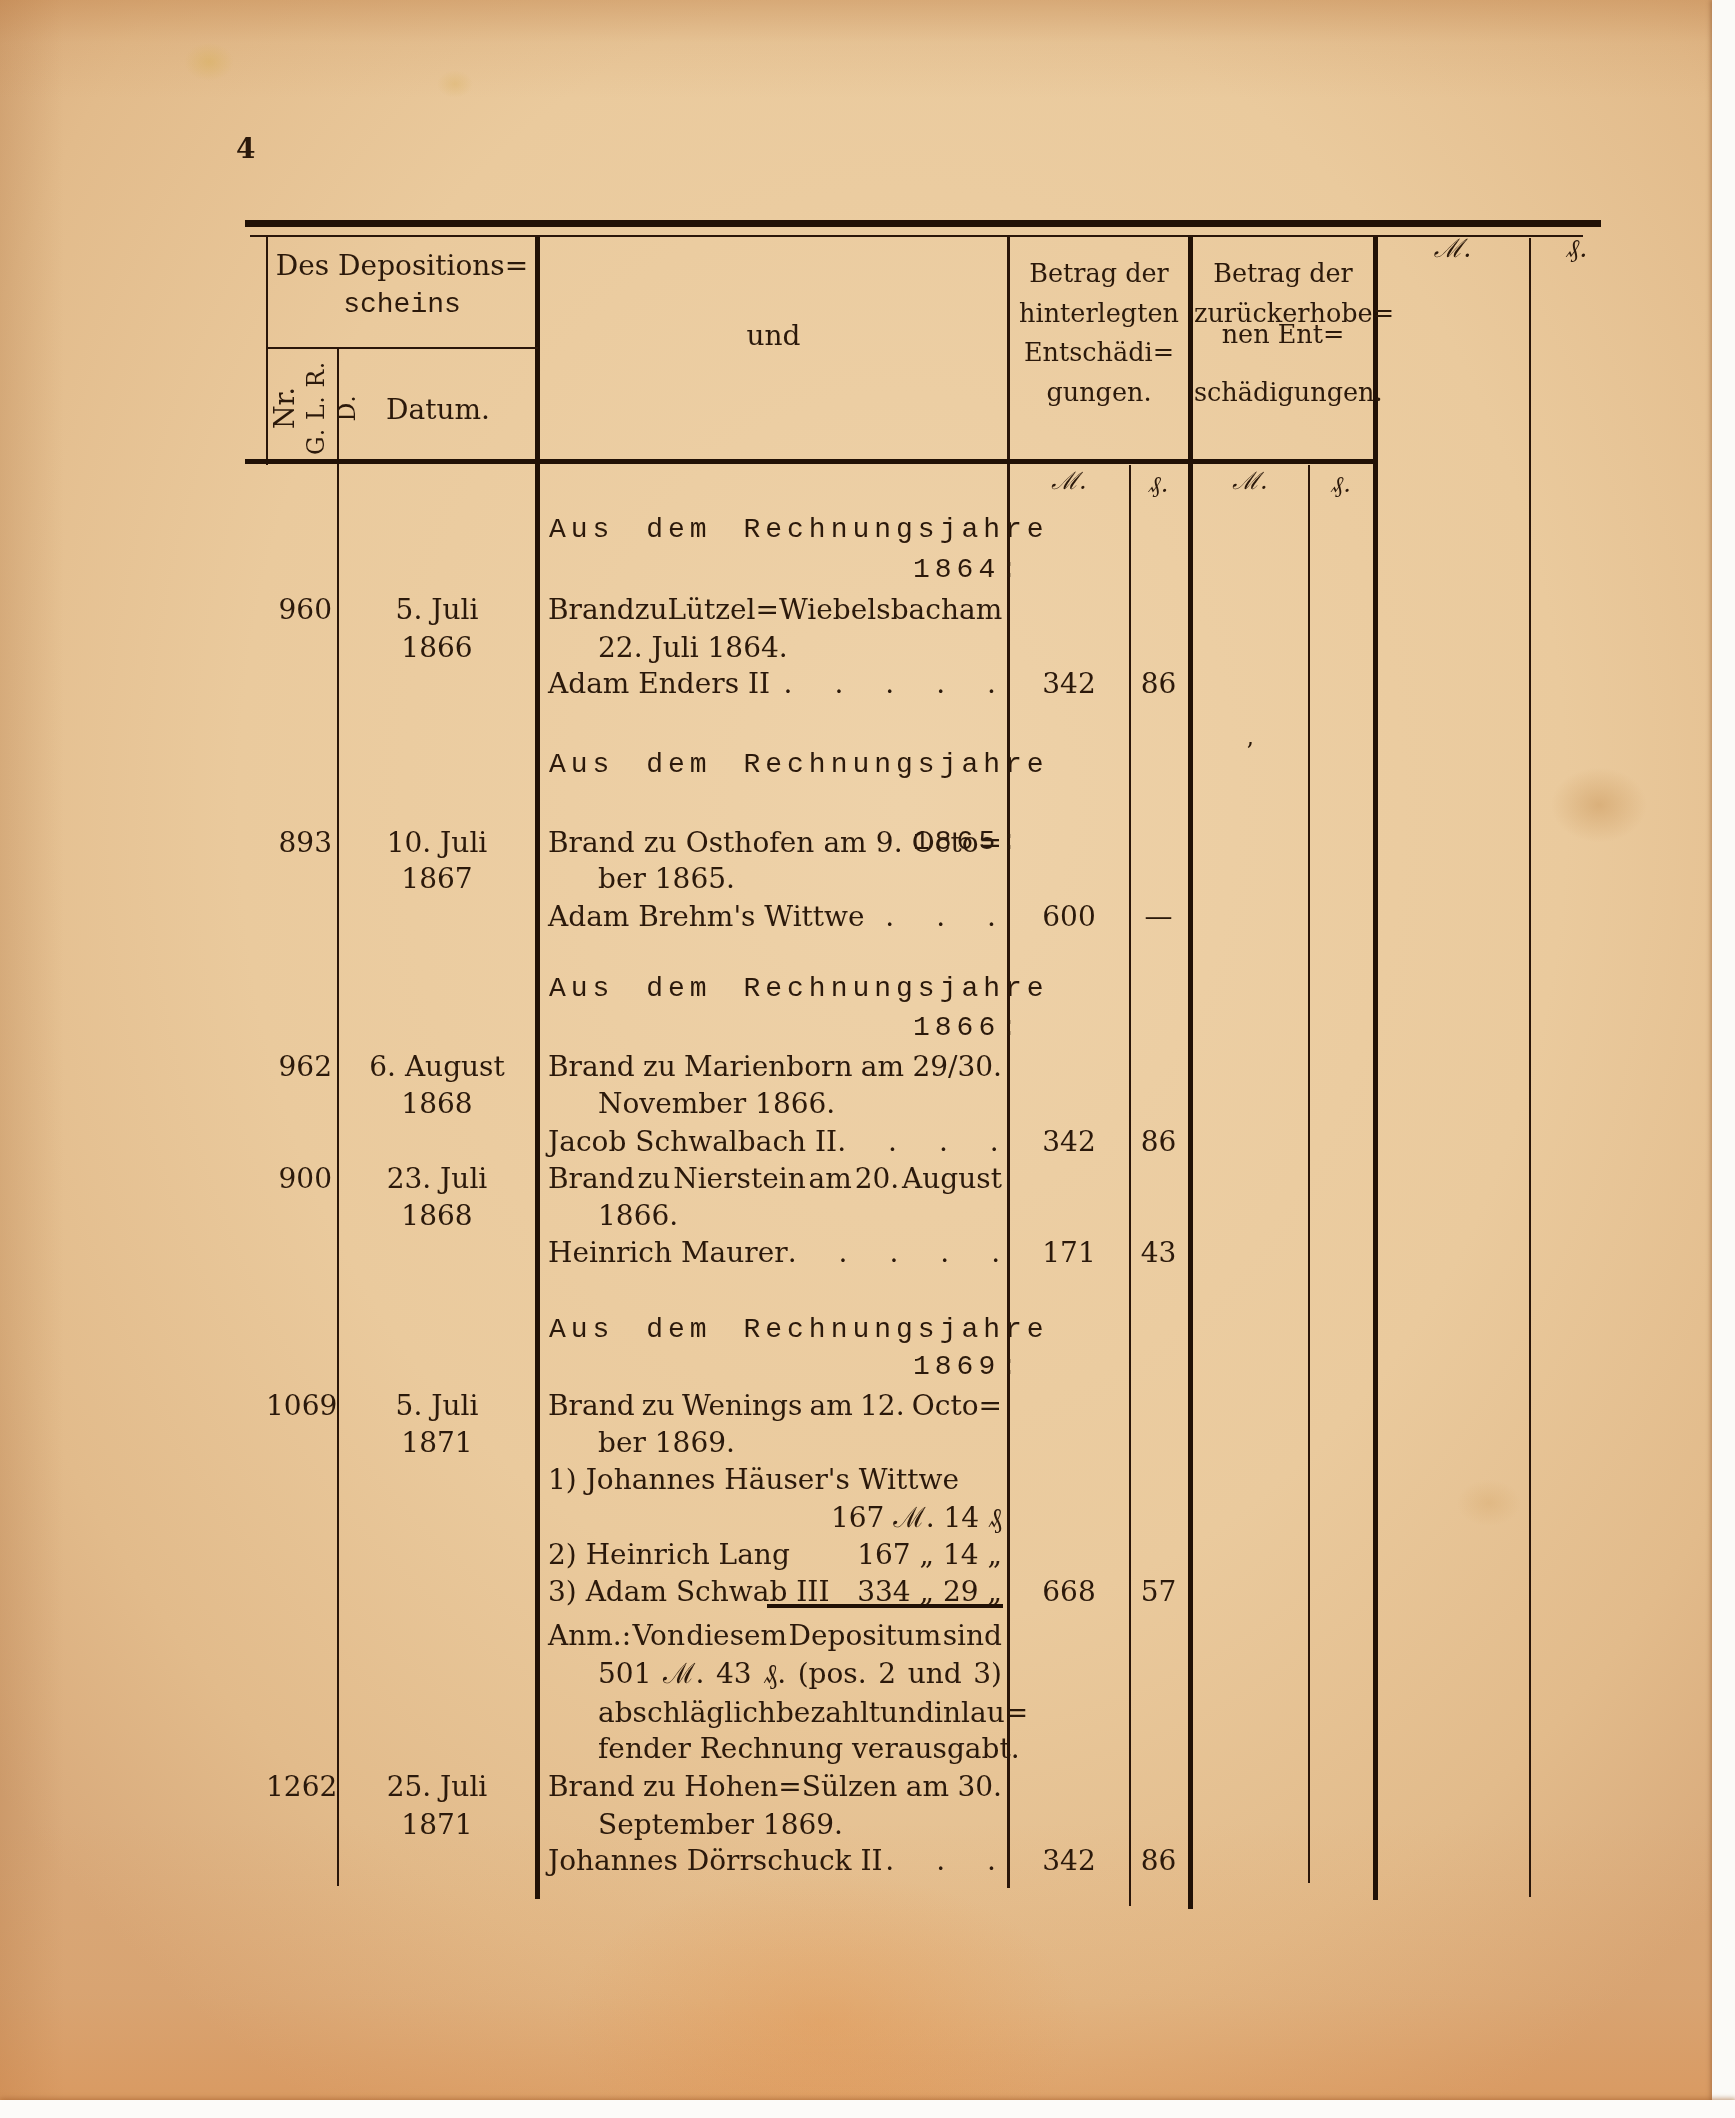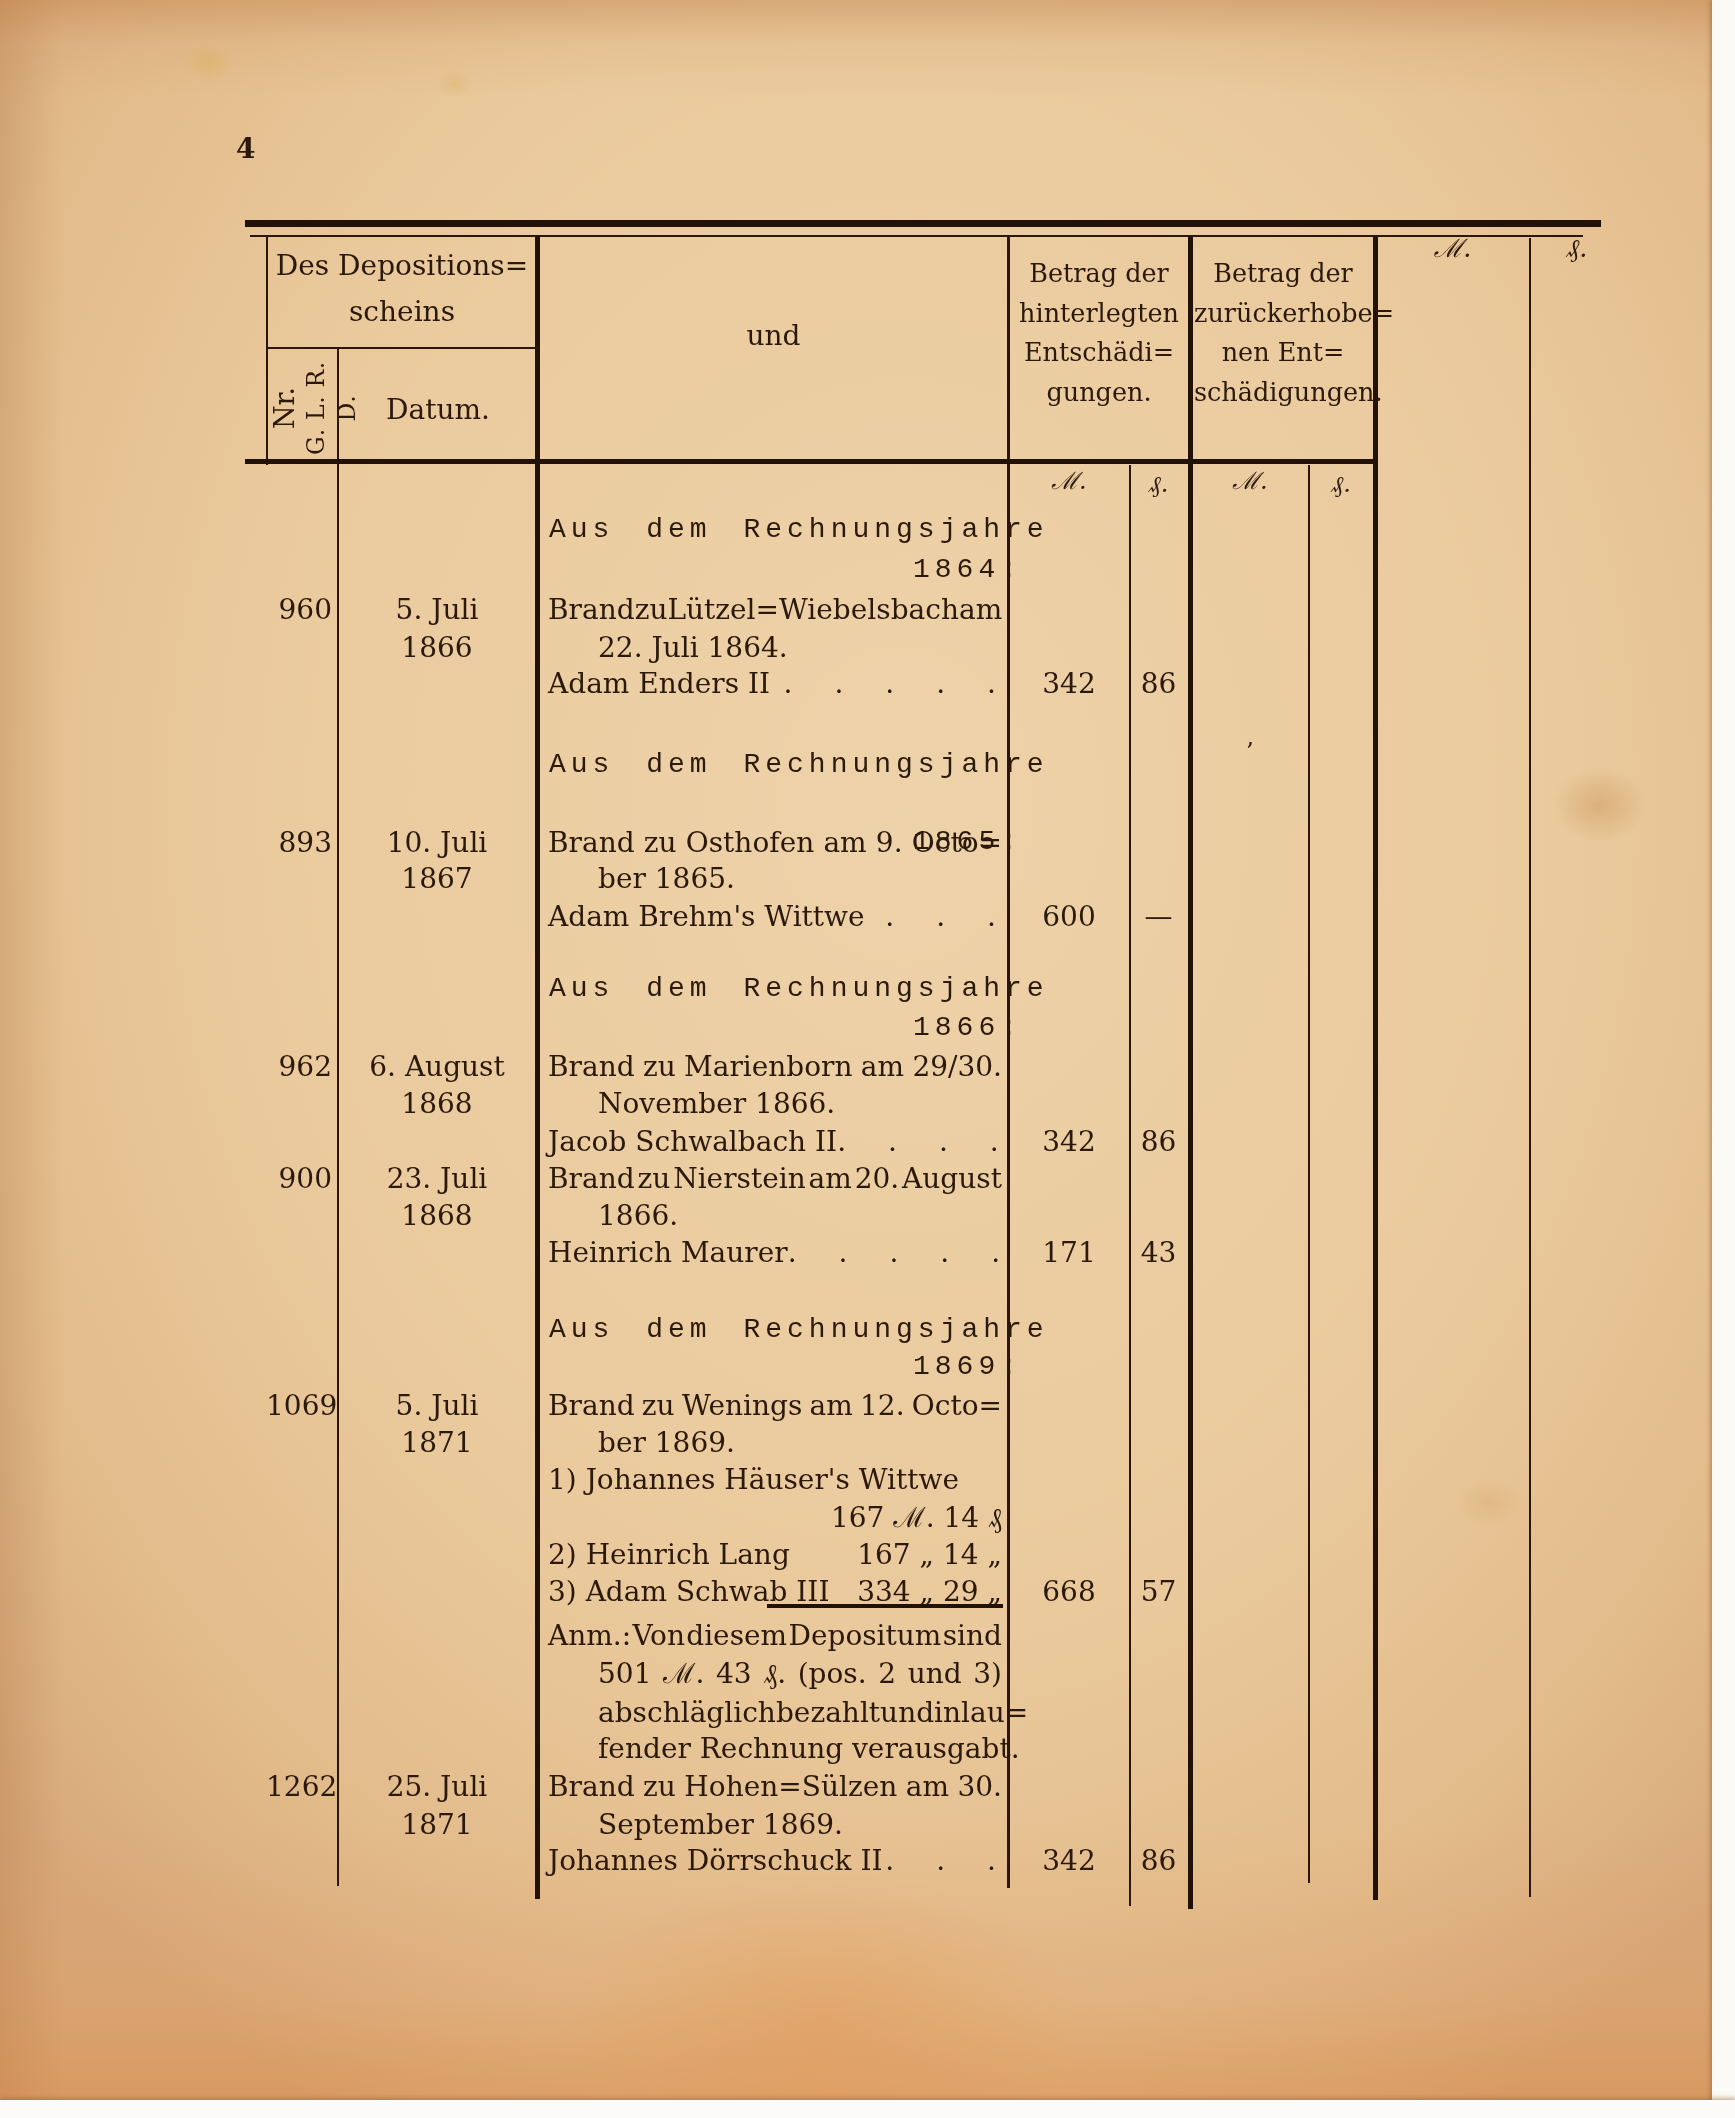--- a/index.html
+++ b/index.html
@@ -69,41 +69,41 @@
   <div class="rule thin" style="left:1129px;top:465px;width:2.1px;height:1441px;"></div>
   <div class="rule" style="left:1188px;top:237px;width:5px;height:1672px;"></div>
   <div class="rule thin" style="left:1308px;top:465px;width:2.1px;height:1418px;"></div>
   <div class="rule" style="left:1373px;top:237px;width:5px;height:1663px;"></div>
   <div class="rule thin" style="left:1529px;top:238px;width:2.1px;height:1659px;"></div>
 
   <div class="rule thin" style="left:266px;top:347px;width:272px;height:2.1px;"></div>
   <div class="rule" style="left:245px;top:459px;width:1132px;height:5px;"></div>
 
   <div class="t f40 hc" style="left:266px;top:250px;width:272px;">Des Depositions=</div>
-  <div class="t f40 hc" style="left:266px;top:296px;width:272px;">scheins</div>
+  <div class="t f40 hc" style="left:266px;top:289px;width:272px;font-family:Liberation Mono, monospace;">scheins</div>
 
   <div class="rot">
     <div class="l1">Nr.</div>
     <div class="l2">G. L. R. D.</div>
   </div>
 
   <div class="t f40 hc" style="left:340px;top:394px;width:196px;">Datum.</div>
 
   <div class="t f40 hc" style="left:540px;top:320px;width:467px;">und</div>
 
   <div id="deposited-header">
       <div class="t f36 hc" style="left: 1012px; top: 259px; width: 174px;">Betrag der</div>
       <div class="t f36 hc" style="left: 1012px; top: 299px; width: 174px;">hinterlegten</div>
       <div class="t f36 hc" style="left: 1012px; top: 338px; width: 174px;">Entschädi=</div>
       <div class="t f36 hc" style="left: 1012px; top: 378px; width: 174px;">gungen.</div>
     </div>
   <div id="withdrawn-header">
       <div class="t f36 hc" style="left: 1194px; top: 259px; width: 178px;">Betrag der</div>
       <div class="t f36 hc" style="left: 1194px; top: 299px; width: 178px;">zurückerhobe=</div>
-      <div class="t f36 hc" style="left: 1194px; top: 338px; width: 178px;">nen Ent=</div>
+      <div class="t f36 hc" style="left: 1194px; top: 320px; width: 178px;">nen Ent=</div>
       <div class="t f36 hc" style="left: 1194px; top: 378px; width: 178px;">schädigungen.</div>
     </div>
 
   <div class="t f34 cur hc" style="left:1010px;top:468px;width:118px;">ℳ.</div>
   <div class="t f34 cur hc" style="left:1131px;top:471px;width:55px;">₰.</div>
   <div class="t f34 cur hc" style="left:1193px;top:468px;width:114px;">ℳ.</div>
   <div class="t f34 cur hc" style="left:1310px;top:471px;width:62px;">₰.</div>
 
   <div class="t f36 cur hc" style="left:1378px;top:234px;width:149px;">ℳ.</div>
   <div class="t f36 cur hc" style="left:1531px;top:234px;width:92px;">₰.</div>

